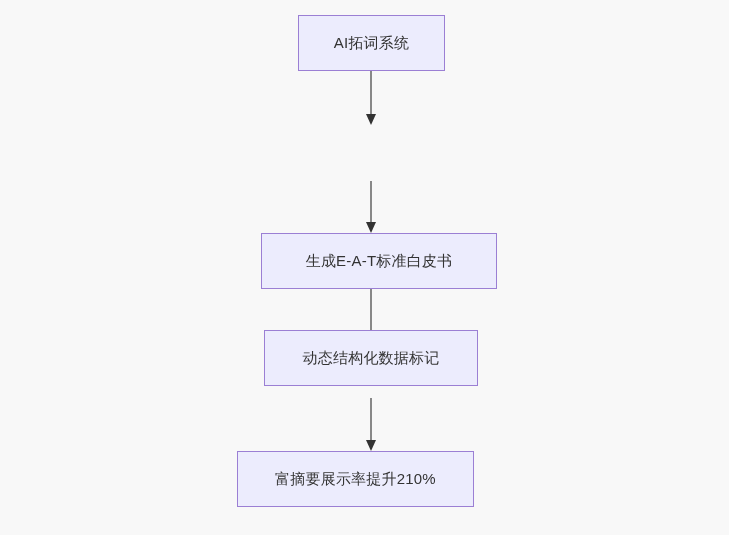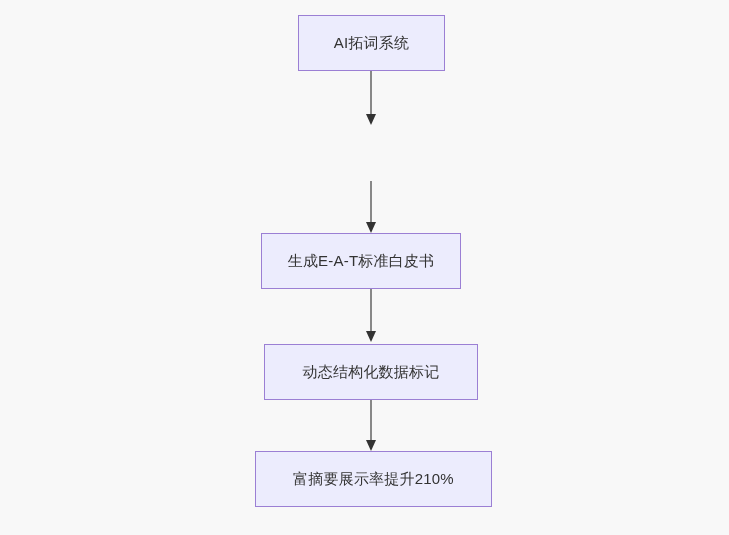--- a/index.html
+++ b/index.html
@@ -67,25 +67,25 @@
       <line x1="371" y1="398" x2="371" y2="443" stroke="#888888" stroke-width="2"></line>
       <polygon points="371,451 366,440 376,440" fill="#333333"></polygon>
     </g>
   </svg>
 
   <div class="node" id="node-n1" style="left:298px; top:15px; width:147px; height:56px;">
     <span class="node-label">AI拓词系统</span>
   </div>
 
 
-  <div class="node" id="node-n3" style="left:261px; top:233px; width:200px; height:56px;">
+  <div class="node" id="node-n3" style="left:261px; top:233px; width:236px; height:56px;">
     <span class="node-label">生成E-A-T标准白皮书</span>
   </div>
 
-  <div class="node" id="node-n4" style="left:264px; top:344px; width:214px; height:56px;">
+  <div class="node" id="node-n4" style="left:264px; top:330px; width:214px; height:56px;">
     <span class="node-label">动态结构化数据标记</span>
   </div>
 
-  <div class="node" id="node-n5" style="left:255px; top:451px; width:237px; height:56px;">
+  <div class="node" id="node-n5" style="left:237px; top:451px; width:237px; height:56px;">
     <span class="node-label">富摘要展示率提升210%</span>
   </div>
 
 </div>
 
 </body></html>

